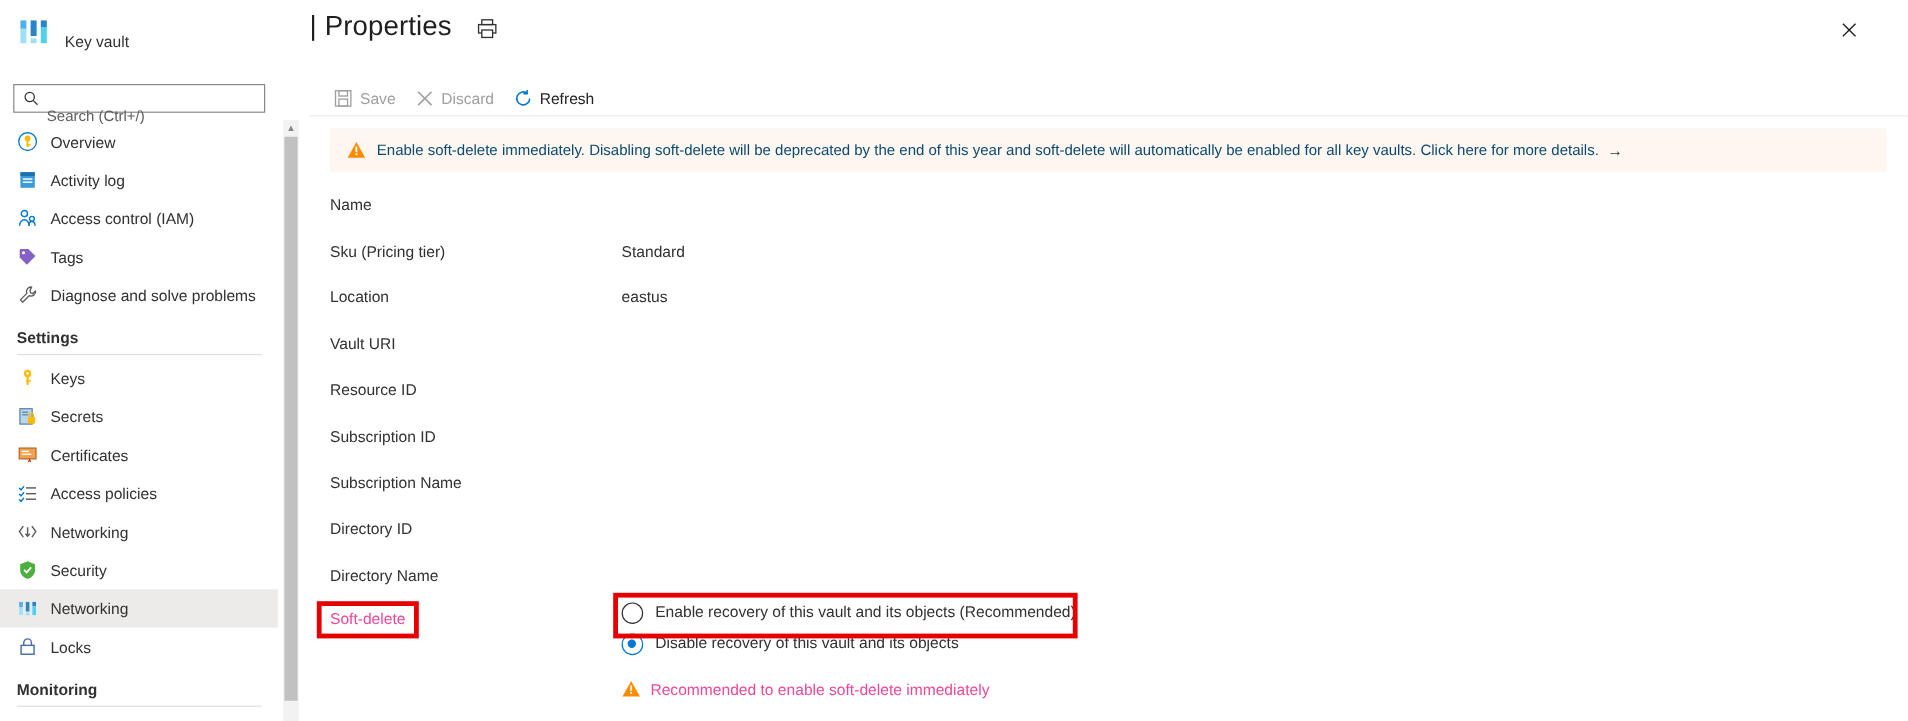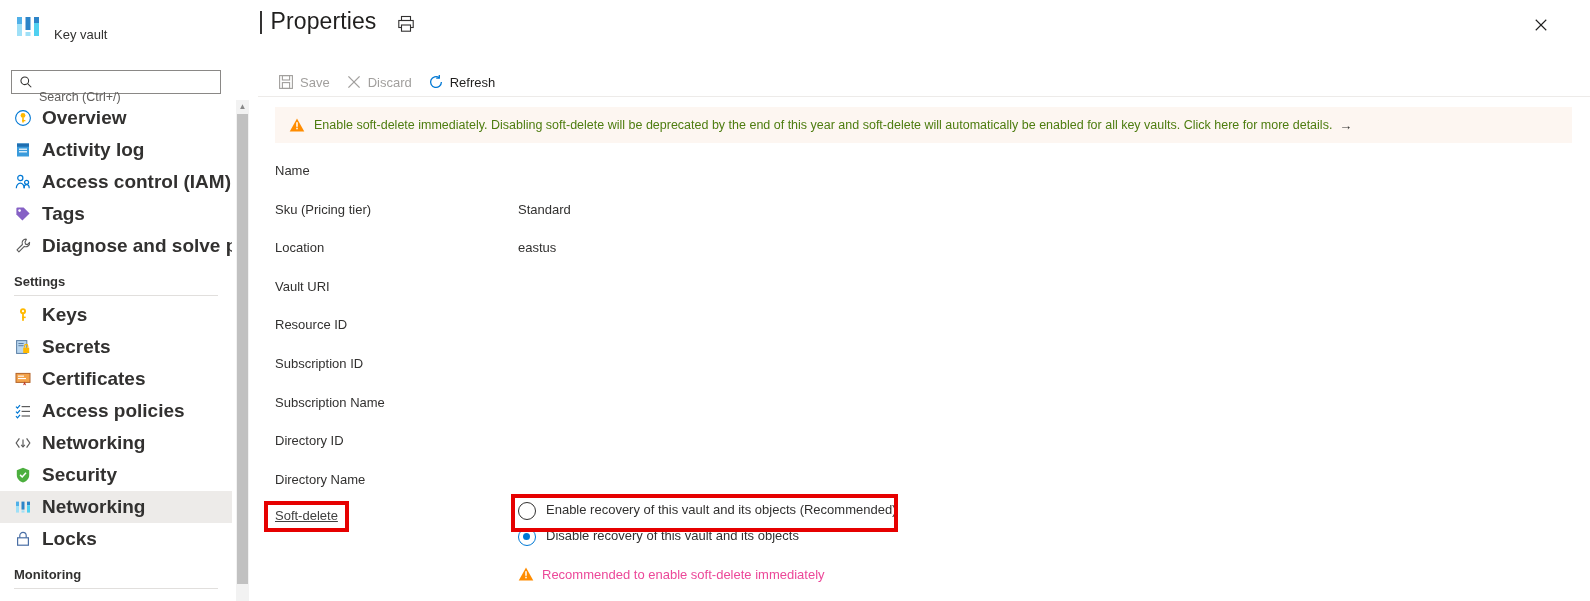--- a/index.html
+++ b/index.html
@@ -98,24 +98,23 @@
     cursor: pointer;
   }
   .nav-item.selected { background: #edebe9; }
   .nav-ico {
     width: 18px; height: 18px;
     flex: none;
     margin-right: 10px;
     display: block;
   }
   .nav-label {
-    font-size: 19px;
-    color: #323130;
-    white-space: nowrap;
-    font-weight: bold;
+    font-size: 13px;
+    color: #323130;
+    white-space: nowrap;
   }
   .nav-group {
     padding: 12px 0 2px 14px;
     font-size: 13px;
     font-weight: bold;
     color: #323130;
   }
   .nav-rule {
     height: 1px;
     background: #e1dfdd;
@@ -220,21 +219,21 @@
     cursor: pointer;
   }
   #banner-warn-icon {
     width: 16px; height: 16px;
     margin-right: 9px;
     flex: none;
     display: block;
   }
   #banner-text {
     font-size: 12.5px;
-    color: #4d7c0f;
+    color: #0c4a6e;
     white-space: nowrap;
   }
   #banner-arrow {
     margin-left: 7px;
     font-size: 13px;
     color: #323130;
   }
 
   
   #prop-list {
@@ -259,23 +258,22 @@
     font-size: 13px;
     color: #323130;
     white-space: nowrap;
   }
 
   
   #soft-delete-label {
     position: absolute;
     left: 275px; top: 508px;
     font-size: 13px;
-    color: #404040;
-    white-space: nowrap;
-    text-decoration: underline;
+    color: #ec4899;
+    white-space: nowrap;
   }
   #radio-group {
     position: absolute;
     left: 518px; top: 502px;
   }
   .radio-row {
     display: flex;
     align-items: flex-start;
     height: 26px;
     cursor: pointer;

